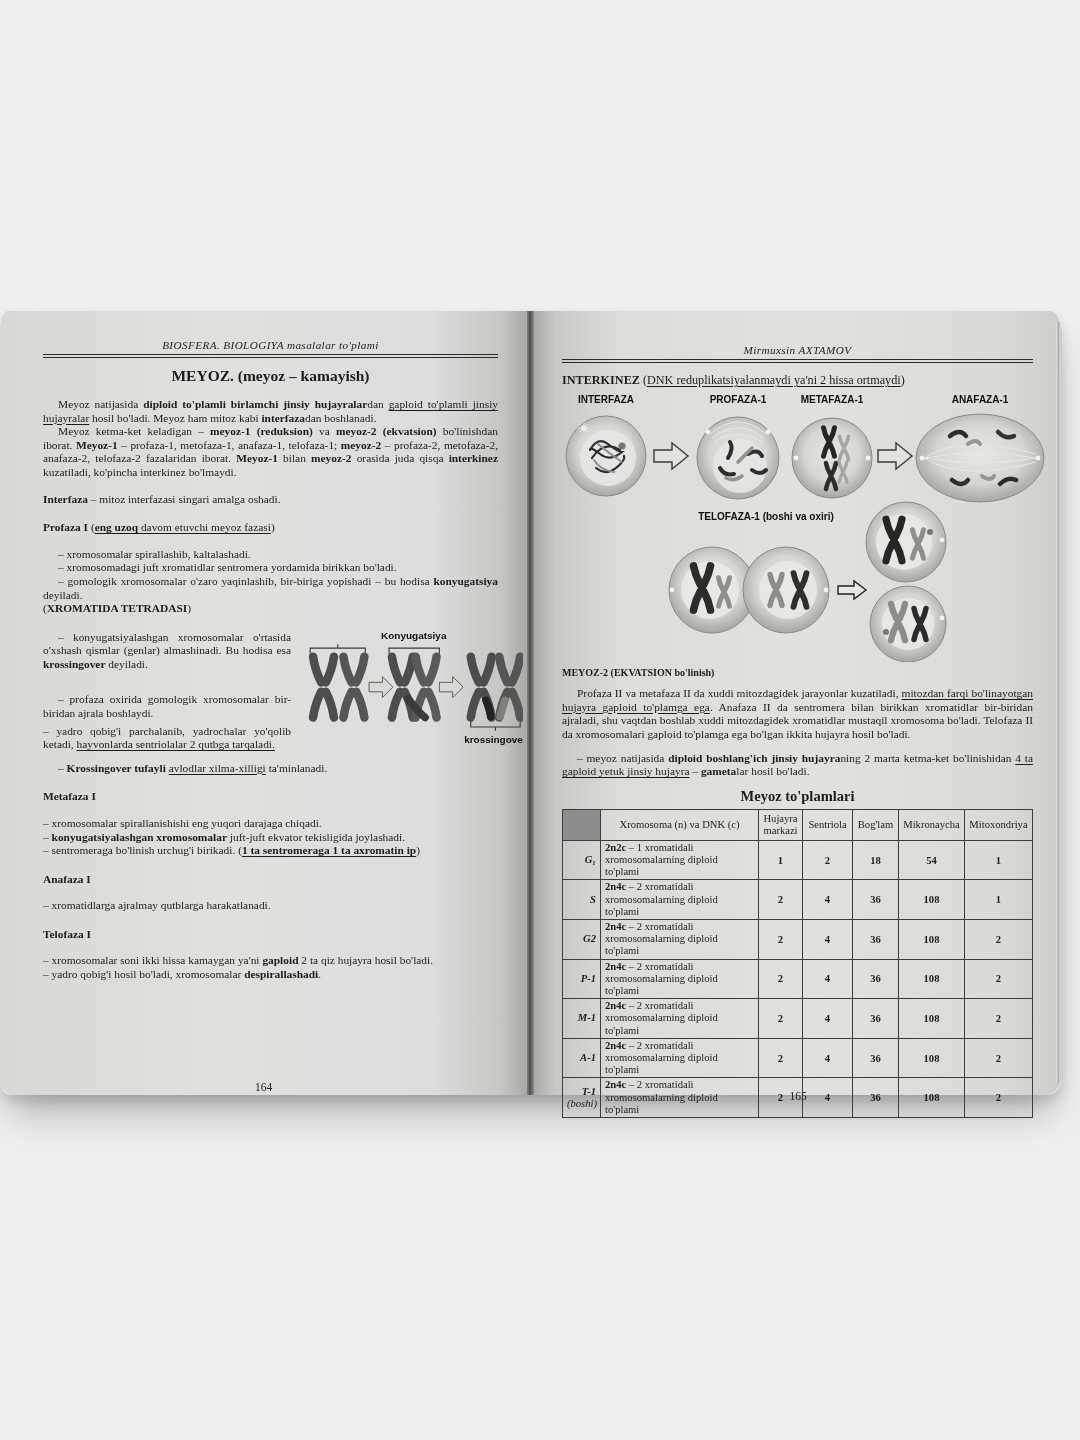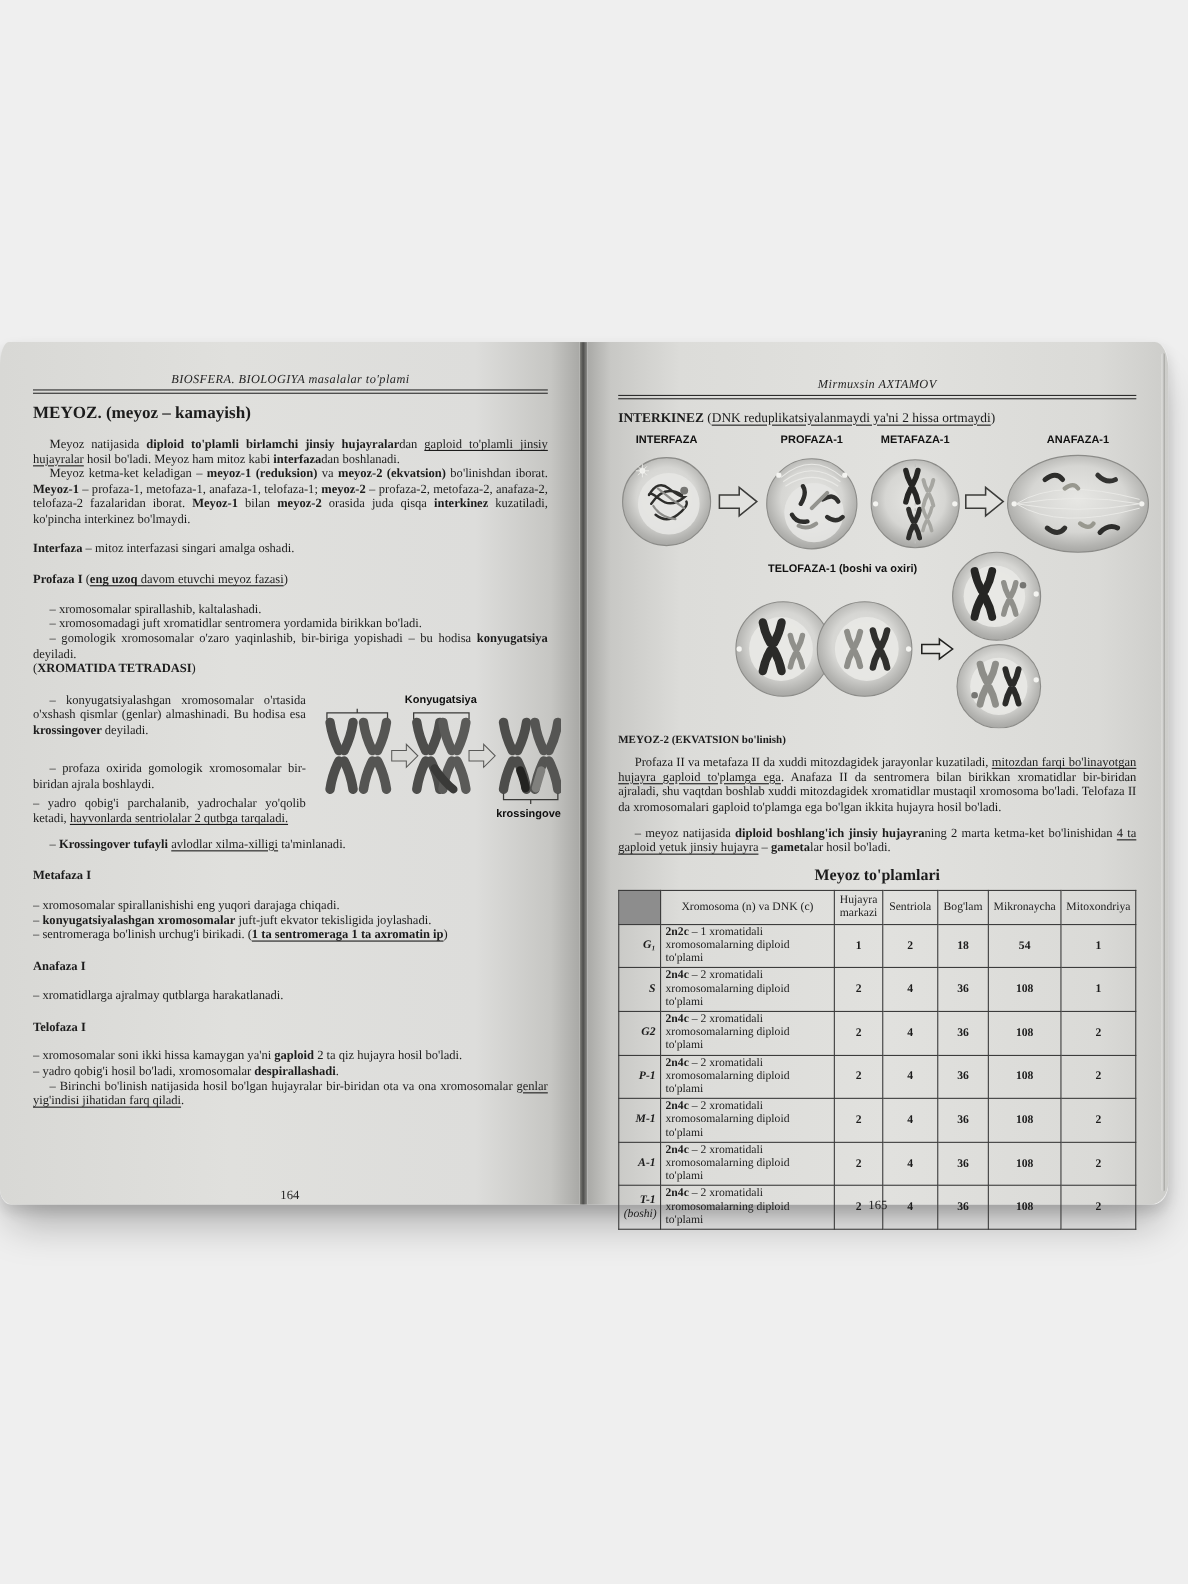--- a/index.html
+++ b/index.html
@@ -10,25 +10,25 @@
         box-shadow:0 26px 38px -10px rgba(0,0,0,.28), 0 6px 12px rgba(0,0,0,.12);}
   .page{position:relative;height:100%;}
   .page-left{width:527px;border-radius:8px 0 0 12px / 22px 0 0 14px;
      background:linear-gradient(to right,#d8d8d5 0%,#e0e0dd 40%,#dddddb 82%,#c6c6c3 95%,#a9a9a6 100%);}
   .spine{width:7px;background:linear-gradient(to right,#84847f,#4e4e4c 45%,#90908d);}
   .page-right{width:528px;border-radius:0 12px 16px 0 / 0 24px 20px 0;
      background:linear-gradient(to right,#a9a9a6 0%,#c8c8c5 4%,#dcdcd9 16%,#e1e1de 52%,#dadad7 88%,#cdcdca 100%);}
   .page-right::after{content:"";position:absolute;right:3px;top:10px;bottom:12px;width:3px;
      background:linear-gradient(to right,rgba(255,255,255,.5),rgba(120,120,116,.5));border-radius:2px;}
   .inner{position:relative;height:100%;}
-  .inner-l{padding:28px 29px 0 30px;}
+  .inner-l{padding:28px 29px 0 43px;}
   .inner-r{padding:33px 29px 0 28px;}
   .rh{font-style:italic;text-align:center;font-size:11.2px;letter-spacing:.4px;color:#242424;}
   .rule{height:2px;border-top:1px solid #2c2c2c;border-bottom:1px solid #2c2c2c;margin-top:3px;}
-  .title{text-align:left;font-weight:bold;font-size:15.5px;margin-top:9px;}
+  .title{text-align:center;font-weight:bold;font-size:15.5px;margin-top:9px;}
   .para{font-size:11.4px;line-height:13.6px;text-align:justify;margin:0;}
   .ti{text-indent:15px;}
   .sec{margin-top:13px;}
   .sec-lg{margin-top:15px;}
   .fb{font-weight:bold;}
   .fi{}
   .fu{text-decoration:underline;text-underline-offset:1.5px;}
   .fig-row{display:flex;margin-top:2px;align-items:flex-end;}
   .fig-text{width:248px;flex:none;}
   .chrom-fig{width:228px;height:126px;flex:none;margin-left:4px;margin-top:8px;}
@@ -125,21 +125,20 @@
 
         <p class="para sec-lg"><span class="fb">Anafaza I</span></p>
         <div class="sec">
           <p class="para"><span>– xromatidlarga ajralmay qutblarga harakatlanadi.</span></p>
         </div>
 
         <p class="para sec-lg"><span class="fb">Telofaza I</span></p>
         <div class="sec">
           <p class="para"><span>– xromosomalar soni ikki hissa kamaygan ya'ni </span><span class="fb">gaploid</span><span> 2 ta qiz hujayra hosil bo'ladi.</span></p>
           <p class="para"><span>– yadro qobig'i hosil bo'ladi, xromosomalar </span><span class="fb">despirallashadi</span><span>.</span></p>
-          <p class="para ti"><span class="fi">– Birinchi bo'linish natijasida hosil bo'lgan hujayralar bir-biridan ota va ona xromosomalar </span><span class="fi fu">genlar yig'indisi jihatidan farq qiladi</span><span class="fi">.</span></p>
         </div>
 
         <div class="pagenum pn-l">164</div>
       </div>
     </div>
 
     <div class="spine"></div>
 
     <div class="page page-right">
       <div class="inner inner-r">

